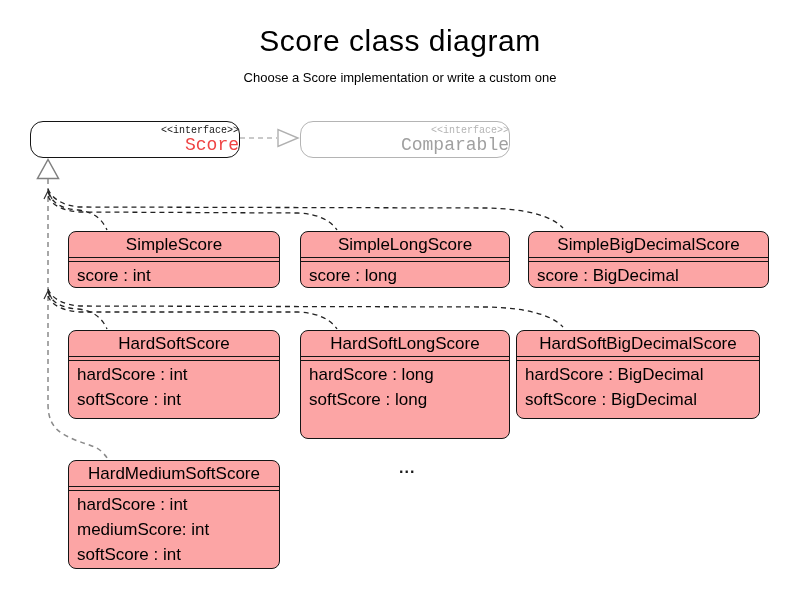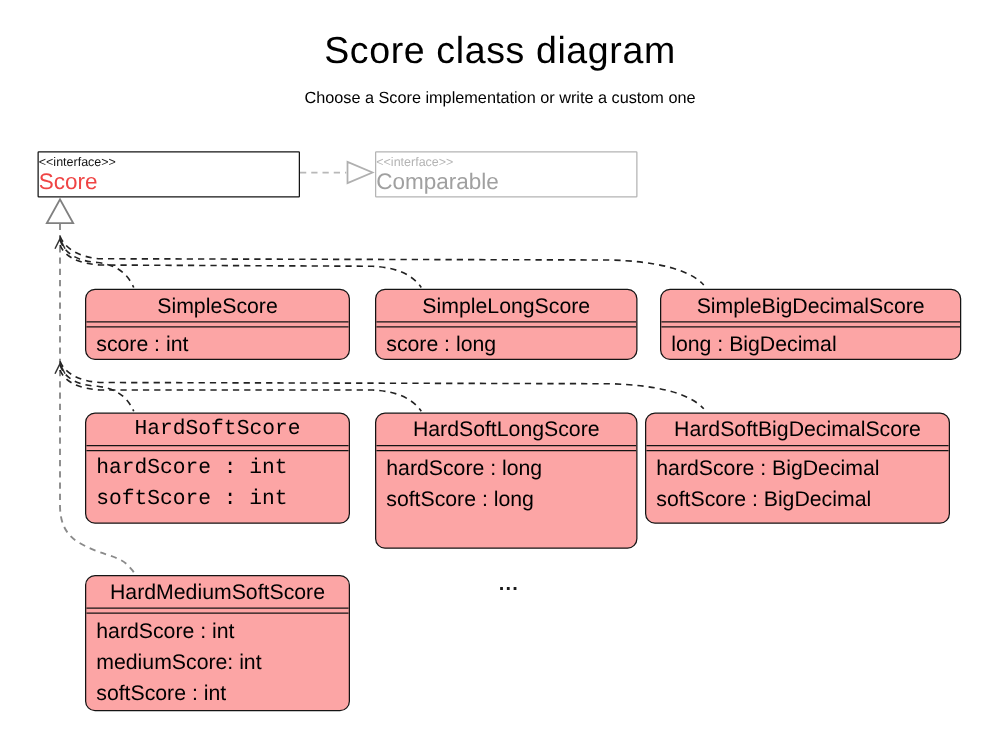--- a/index.html
+++ b/index.html
@@ -12,21 +12,21 @@
     font-size:30px;font-weight:400;text-align:center;color:#000;letter-spacing:.5px;
   }
   .subtitle{
     position:absolute;top:70px;left:0;width:800px;
     font-size:13px;text-align:center;color:#000;
   }
   svg.connectors{position:absolute;left:0;top:0;width:800px;height:600px;}
 
   .iface-box{
     position:absolute;box-sizing:border-box;height:37px;background:#fff;
-    border:1.5px solid #141414;border-radius:1px;text-align:left;
+    border:1.5px solid #141414;border-radius:13px;text-align:right;font-family:Liberation Mono, monospace;
   }
   .iface-box .stereo{font-size:10px;line-height:11px;padding-top:3px;color:#141414;}
   .iface-box .iface-name{font-size:18px;line-height:19px;color:#ef4444;}
   .iface-box.muted{border-color:#b4b4b4;}
   .iface-box.muted .stereo{color:#b4b4b4;}
   .iface-box.muted .iface-name{color:#a0a0a0;}
 
   .class-box{
     position:absolute;box-sizing:border-box;background:#fca5a5;
     border:1.5px solid #141414;border-radius:8px;overflow:hidden;
@@ -93,25 +93,25 @@
     <div class="class-header">SimpleLongScore</div>
     <div class="class-sep"></div>
     <div class="class-body">
       <div class="attr">score : long</div>
     </div>
   </div>
   <div class="class-box" style="left:528px;top:231px;width:241px;height:57px;">
     <div class="class-header">SimpleBigDecimalScore</div>
     <div class="class-sep"></div>
     <div class="class-body">
-      <div class="attr">long : BigDecimal</div>
+      <div class="attr">score : BigDecimal</div>
     </div>
   </div>
 
-  <div class="class-box" style="left:68px;top:330px;width:212px;height:89px;font-family:Liberation Mono, monospace;">
+  <div class="class-box" style="left:68px;top:330px;width:212px;height:89px;">
     <div class="class-header">HardSoftScore</div>
     <div class="class-sep"></div>
     <div class="class-body">
       <div class="attr">hardScore : int</div>
       <div class="attr">softScore : int</div>
     </div>
   </div>
   <div class="class-box" style="left:300px;top:330px;width:210px;height:109px;">
     <div class="class-header">HardSoftLongScore</div>
     <div class="class-sep"></div>

